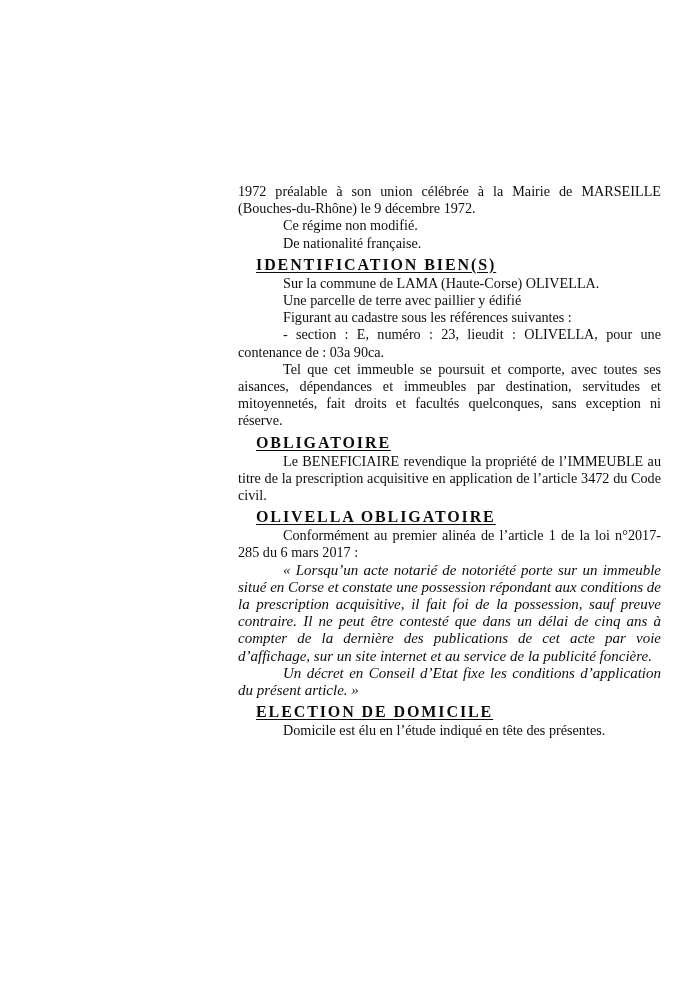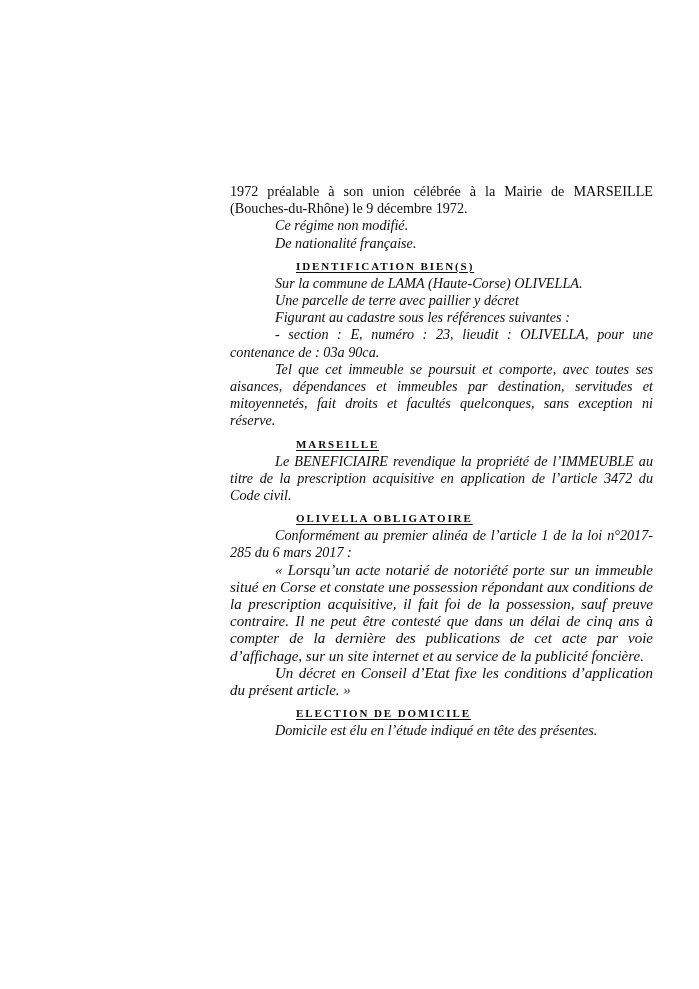--- a/index.html
+++ b/index.html
@@ -18,59 +18,58 @@
   .page {
     position: absolute;
     left: 0;
     top: 0;
     width: 699px;
     height: 989px;
     background: #ffffff;
   }
   .content {
     position: absolute;
-    left: 230px;
+    left: 238px;
     top: 183px;
     width: 423px;
   }
   p {
     margin: 0;
     font-size: 14.2px;
     line-height: 17.2px;
     text-align: justify;
     text-justify: inter-word;
     -webkit-hyphens: none;
     hyphens: none;
   }
   p.indent {
     text-indent: 45px;
-    font-style: italic;
   }
   p.noindent {
     text-indent: 0;
   }
   .quote p {
     font-style: italic;
     font-size: 15px;
     line-height: 17.2px;
   }
   .heading-row {
     margin: 0;
     padding-top: 4px;
     padding-bottom: 1px;
     text-indent: 0;
   }
   .heading {
     display: inline-block;
     font-weight: bold;
-    font-size: 11px;
+    font-size: 16px;
     letter-spacing: 1.9px;
     text-decoration: underline;
     text-underline-offset: 2px;
-    margin-left: 66px;
+    margin-left: 18px;
     white-space: pre;
   }
 </style>
 </head>
 <body>
 
 <div class="page">
   <div class="content">
 
     <p class="noindent">1972 préalable à son union célébrée à la Mairie de MARSEILLE (Bouches-du-Rhône) le 9 décembre 1972.</p>
@@ -79,30 +78,30 @@
 
     <p class="indent">De nationalité française.</p>
 
 
     <div class="heading-row">
       <span class="heading">IDENTIFICATION BIEN(S)</span>
     </div>
 
     <p class="indent">Sur la commune de LAMA (Haute-Corse) OLIVELLA.</p>
 
-    <p class="indent">Une parcelle de terre avec paillier y décret</p>
+    <p class="indent">Une parcelle de terre avec paillier y édifié</p>
 
     <p class="indent">Figurant au cadastre sous les références suivantes :</p>
 
     <p class="indent">- section : E, numéro : 23, lieudit : OLIVELLA, pour une contenance de : 03a 90ca.</p>
 
     <p class="indent">Tel que cet immeuble se poursuit et comporte, avec toutes ses aisances, dépendances et immeubles par destination, servitudes et mitoyennetés, fait droits et facultés quelconques, sans exception ni réserve.</p>
 
     <div class="heading-row">
-      <span class="heading">MARSEILLE</span>
+      <span class="heading">OBLIGATOIRE</span>
     </div>
 
     <p class="indent">Le BENEFICIAIRE revendique la propriété de l’IMMEUBLE au titre de la prescription acquisitive en application de l’article 3472 du Code civil.</p>
 
     <div class="heading-row">
       <span class="heading">OLIVELLA OBLIGATOIRE</span>
     </div>
 
     <p class="indent">Conformément au premier alinéa de l’article 1 de la loi n°2017-285 du 6 mars 2017 :</p>
 

